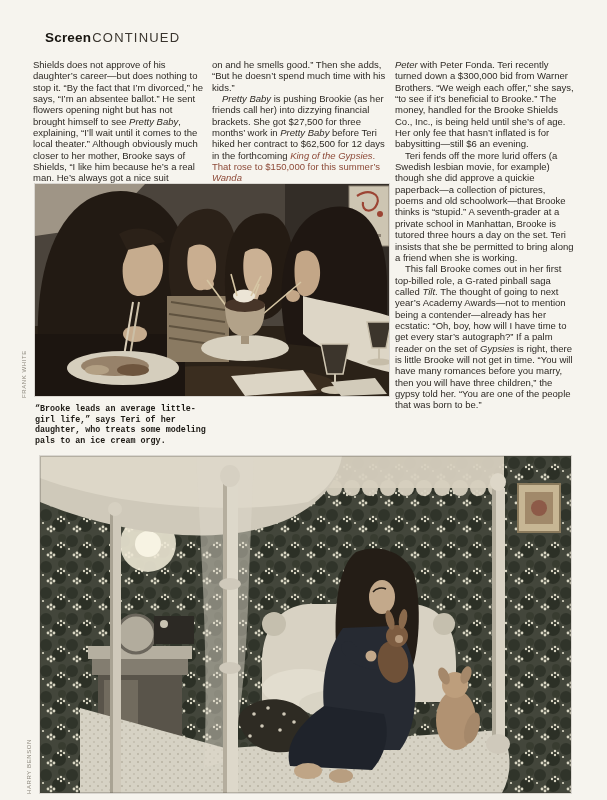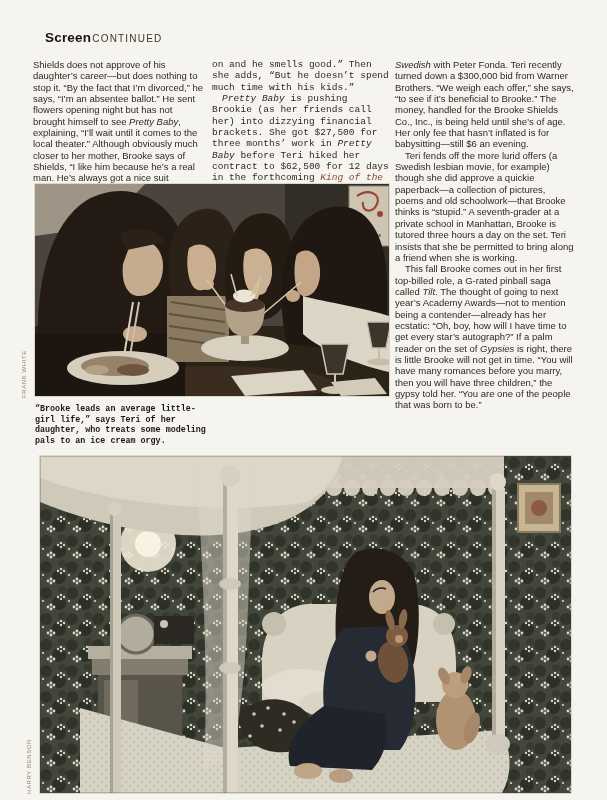--- a/index.html
+++ b/index.html
@@ -4,27 +4,27 @@
 <style>
   html,body{margin:0;padding:0;background:#e8e6e0;}
   .page{
     position:relative;width:607px;height:800px;margin:0 auto;
     background:#f6f4ee;overflow:hidden;
     font-family:"Liberation Sans",sans-serif;color:#2e2a25;
   }
   
   .header{position:absolute;left:33px;top:28px;white-space:nowrap;}
   .header .section{font-weight:bold;font-size:13.5px;letter-spacing:.2px;color:#17140f;margin-left:12px;}
-  .header .continued{font-size:10px;letter-spacing:1.2px;color:#3a352e;margin-left:1px;}
+  .header .continued{font-size:13px;letter-spacing:1.2px;color:#3a352e;margin-left:1px;}
   
   .col{position:absolute;top:59px;font-size:9.5px;line-height:11.35px;text-align:left;}
   .col p{margin:0;}
   .col p.indent{text-indent:10px;}
   .col1{left:33px;width:171px;}
-  .col2{left:212px;width:177px;font-family:Liberation Mono, monospace;}
+  .col2{left:212px;width:177px;}
   .col3{left:395px;width:180px;}
   .ital{font-style:italic;}
   .redtext{color:#8d4a38;}
   .byline{margin-top:3px;text-align:right;font-size:9.5px;letter-spacing:.4px;color:#2a2620;}
   
   .photo{position:absolute;display:block;box-shadow:0 0 0 1px rgba(60,55,45,.15);}
   .photo1{left:35px;top:184px;width:354px;height:212px;}
   .photo2{left:40px;top:456px;width:531px;height:337px;}
   .photo svg{display:block;width:100%;height:100%;}
   .credit{
@@ -50,21 +50,21 @@
   <div class="col col1">
     <p><span>Shields does not approve of his daughter’s career—but does nothing to stop it. “By the fact that I’m divorced,” he says, “I’m an absentee ballot.” He sent flowers opening night but has not brought himself to see </span><span class="ital">Pretty Baby</span><span>, explaining, “I’ll wait until it comes to the local theater.” Although obviously much closer to her mother, Brooke says of Shields, “I like him because he’s a real man. He’s always got a nice suit</span></p>
   </div>
 
   <div class="col col2">
     <p><span>on and he smells good.” Then she adds, “But he doesn’t spend much time with his kids.”</span></p>
     <p class="indent"><span class="ital">Pretty Baby</span><span> is pushing Brookie (as her friends call her) into dizzying financial brackets. She got $27,500 for three months’ work in </span><span class="ital">Pretty Baby</span><span> before Teri hiked her contract to $62,500 for 12 days in the forthcoming </span><span class="ital redtext">King of the Gypsies</span><span class="redtext">. That rose to $150,000 for this summer’s </span><span class="ital redtext">Wanda</span></p>
   </div>
 
   <div class="col col3">
-    <p><span class="ital">Swedish</span><span> with Peter Fonda. Teri recently turned down a $300,000 bid from Warner Brothers. “We weigh each offer,” she says, “to see if it’s beneficial to Brooke.” The money, handled for the Brooke Shields Co., Inc., is being held until she’s of age. Her only fee that hasn’t inflated is for babysitting—still $6 an evening.</span></p>
+    <p><span class="ital">Peter</span><span> with Peter Fonda. Teri recently turned down a $300,000 bid from Warner Brothers. “We weigh each offer,” she says, “to see if it’s beneficial to Brooke.” The money, handled for the Brooke Shields Co., Inc., is being held until she’s of age. Her only fee that hasn’t inflated is for babysitting—still $6 an evening.</span></p>
     <p class="indent"><span>Teri fends off the more lurid offers (a Swedish lesbian movie, for example) though she did approve a quickie paperback—a collection of pictures, poems and old schoolwork—that Brooke thinks is “stupid.” A seventh-grader at a private school in Manhattan, Brooke is tutored three hours a day on the set. Teri insists that she be permitted to bring along a friend when she is working.</span></p>
     <p class="indent"><span>This fall Brooke comes out in her first top-billed role, a G-rated pinball saga called </span><span class="ital">Tilt</span><span>. The thought of going to next year’s Academy Awards—not to mention being a contender—already has her ecstatic: “Oh, boy, how will I have time to get every star’s autograph?” If a palm reader on the set of </span><span class="ital">Gypsies</span><span> is right, there is little Brooke will not get in time. “You will have many romances before you marry, then you will have three children,” the gypsy told her. “You are one of the people that was born to be.”</span></p>
   </div>
 
   <div class="photo photo1">
     <svg viewBox="0 0 354 212" preserveAspectRatio="none">
 
       <rect x="0" y="0" width="354" height="212" fill="#4b443c"></rect>
       <rect x="250" y="0" width="104" height="150" fill="#332d27"></rect>
       <polygon points="0,0 110,0 70,42 0,52" fill="#b4aa99" opacity=".8"></polygon>

